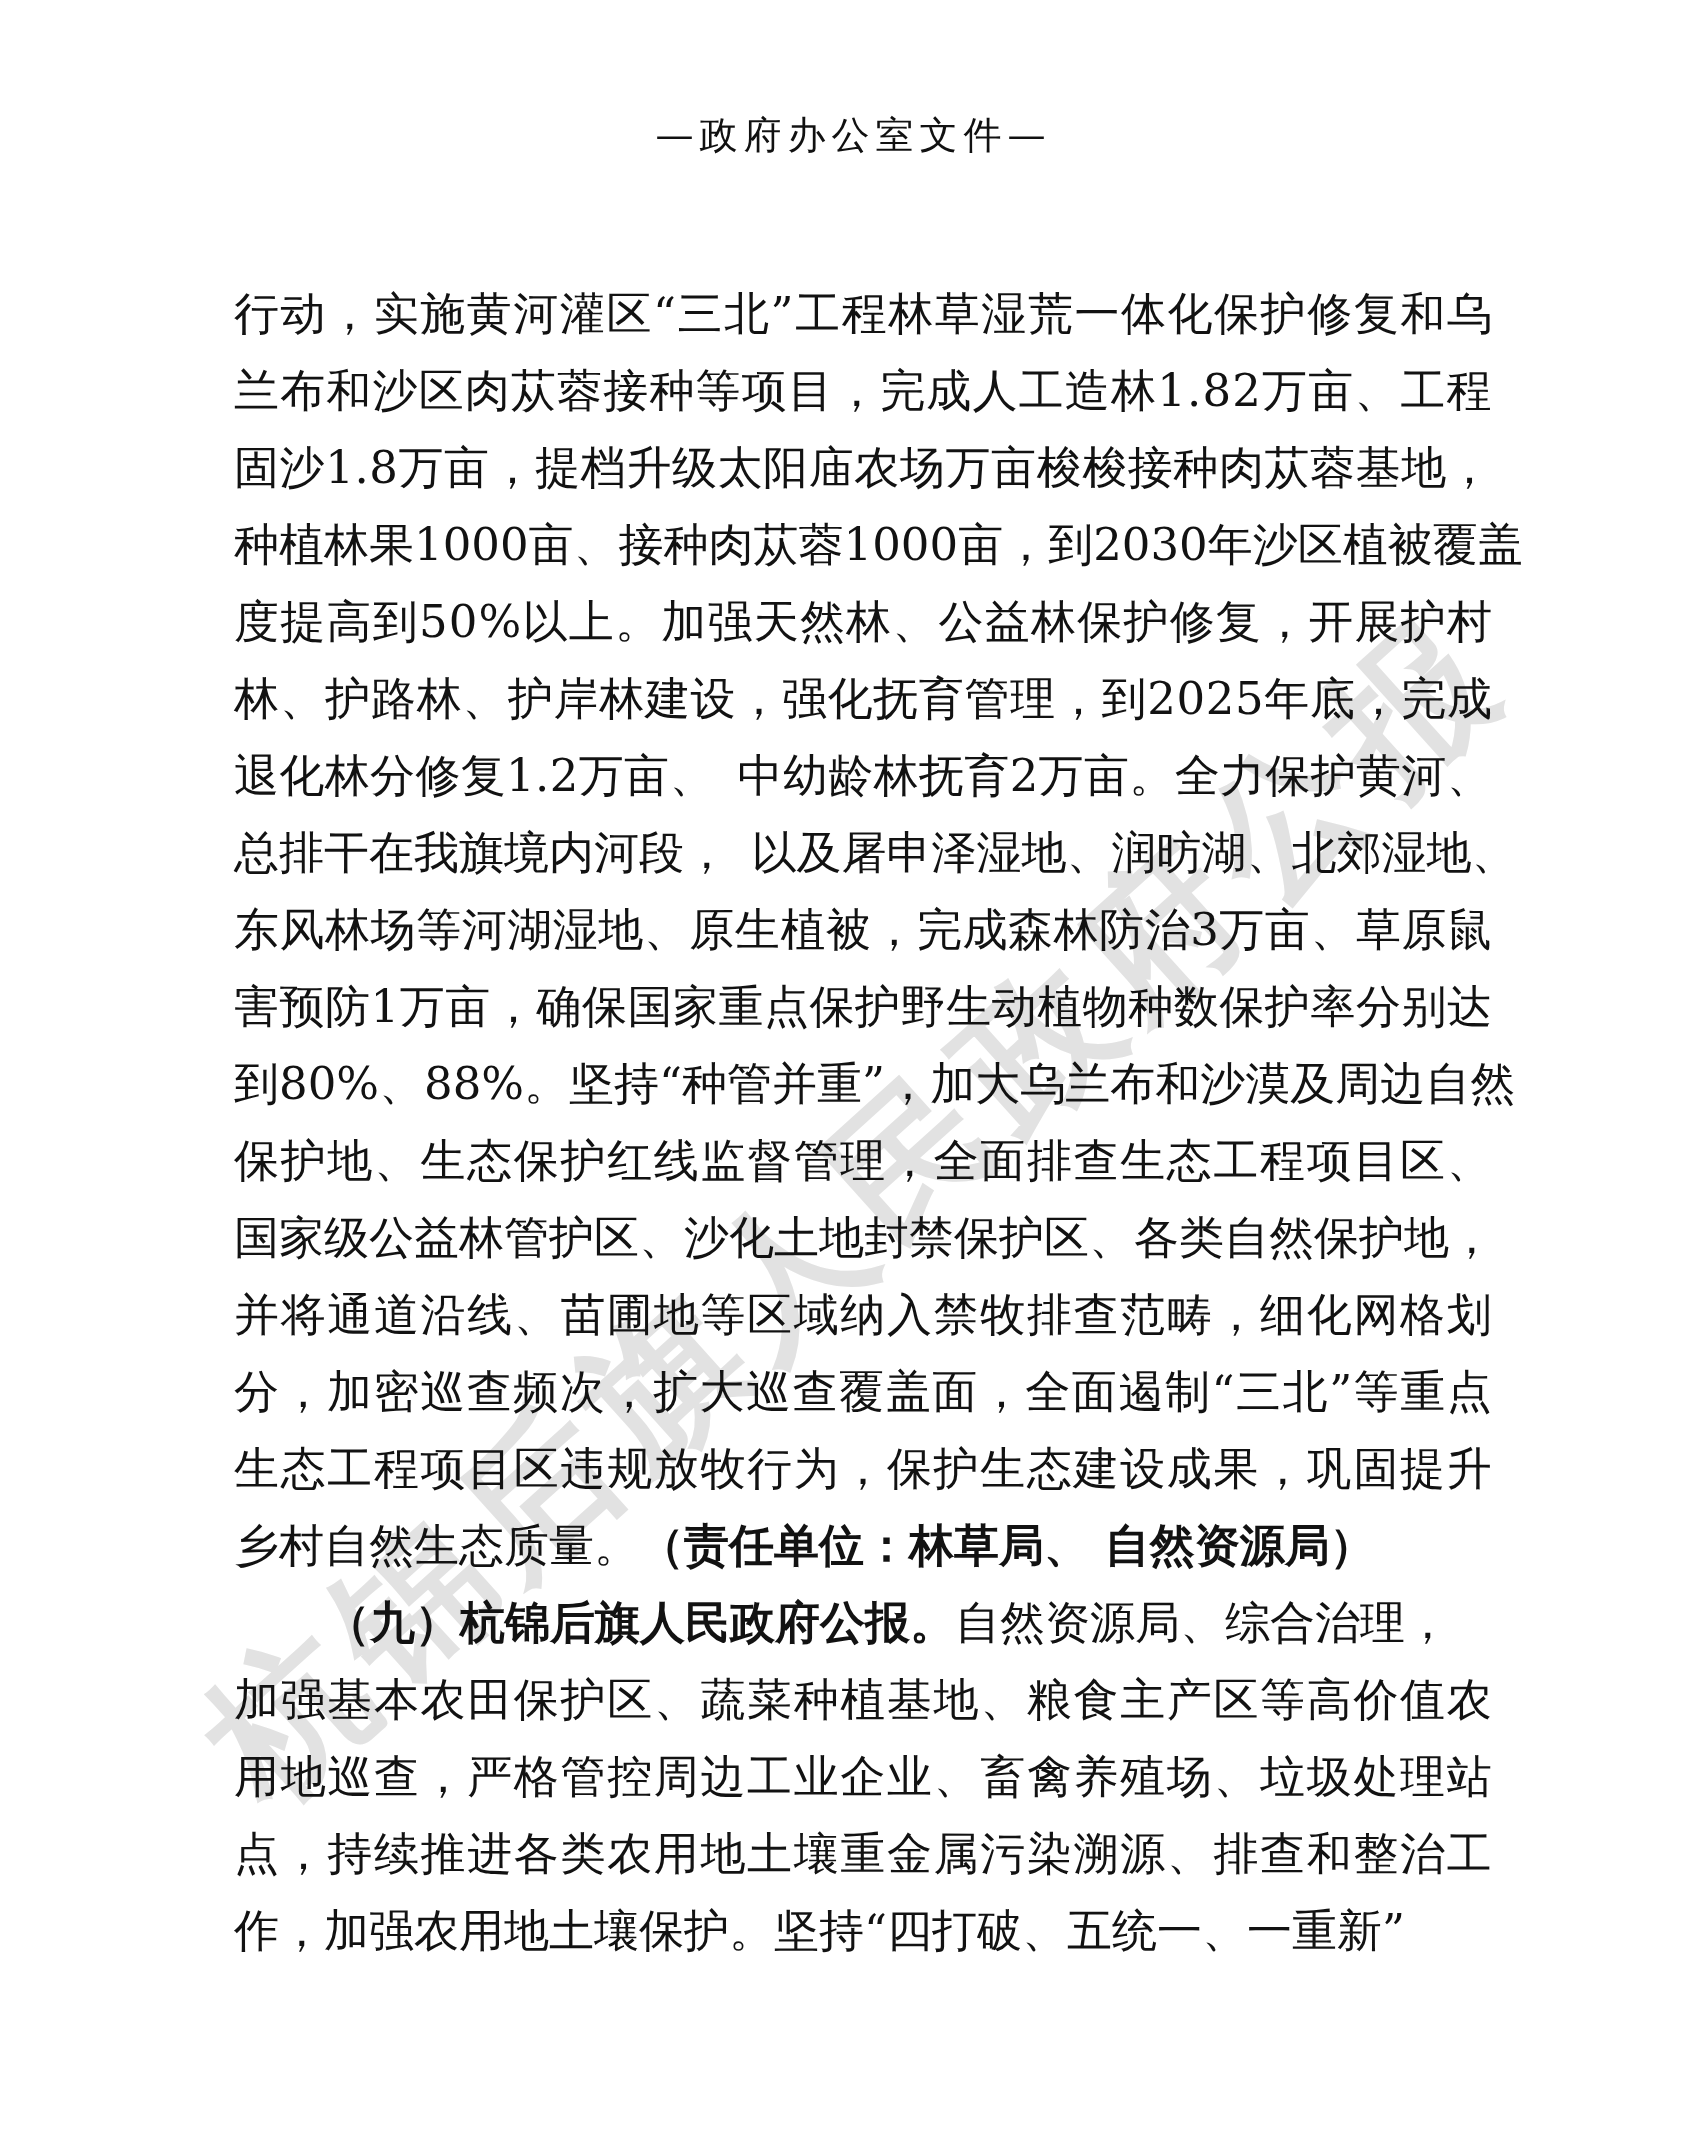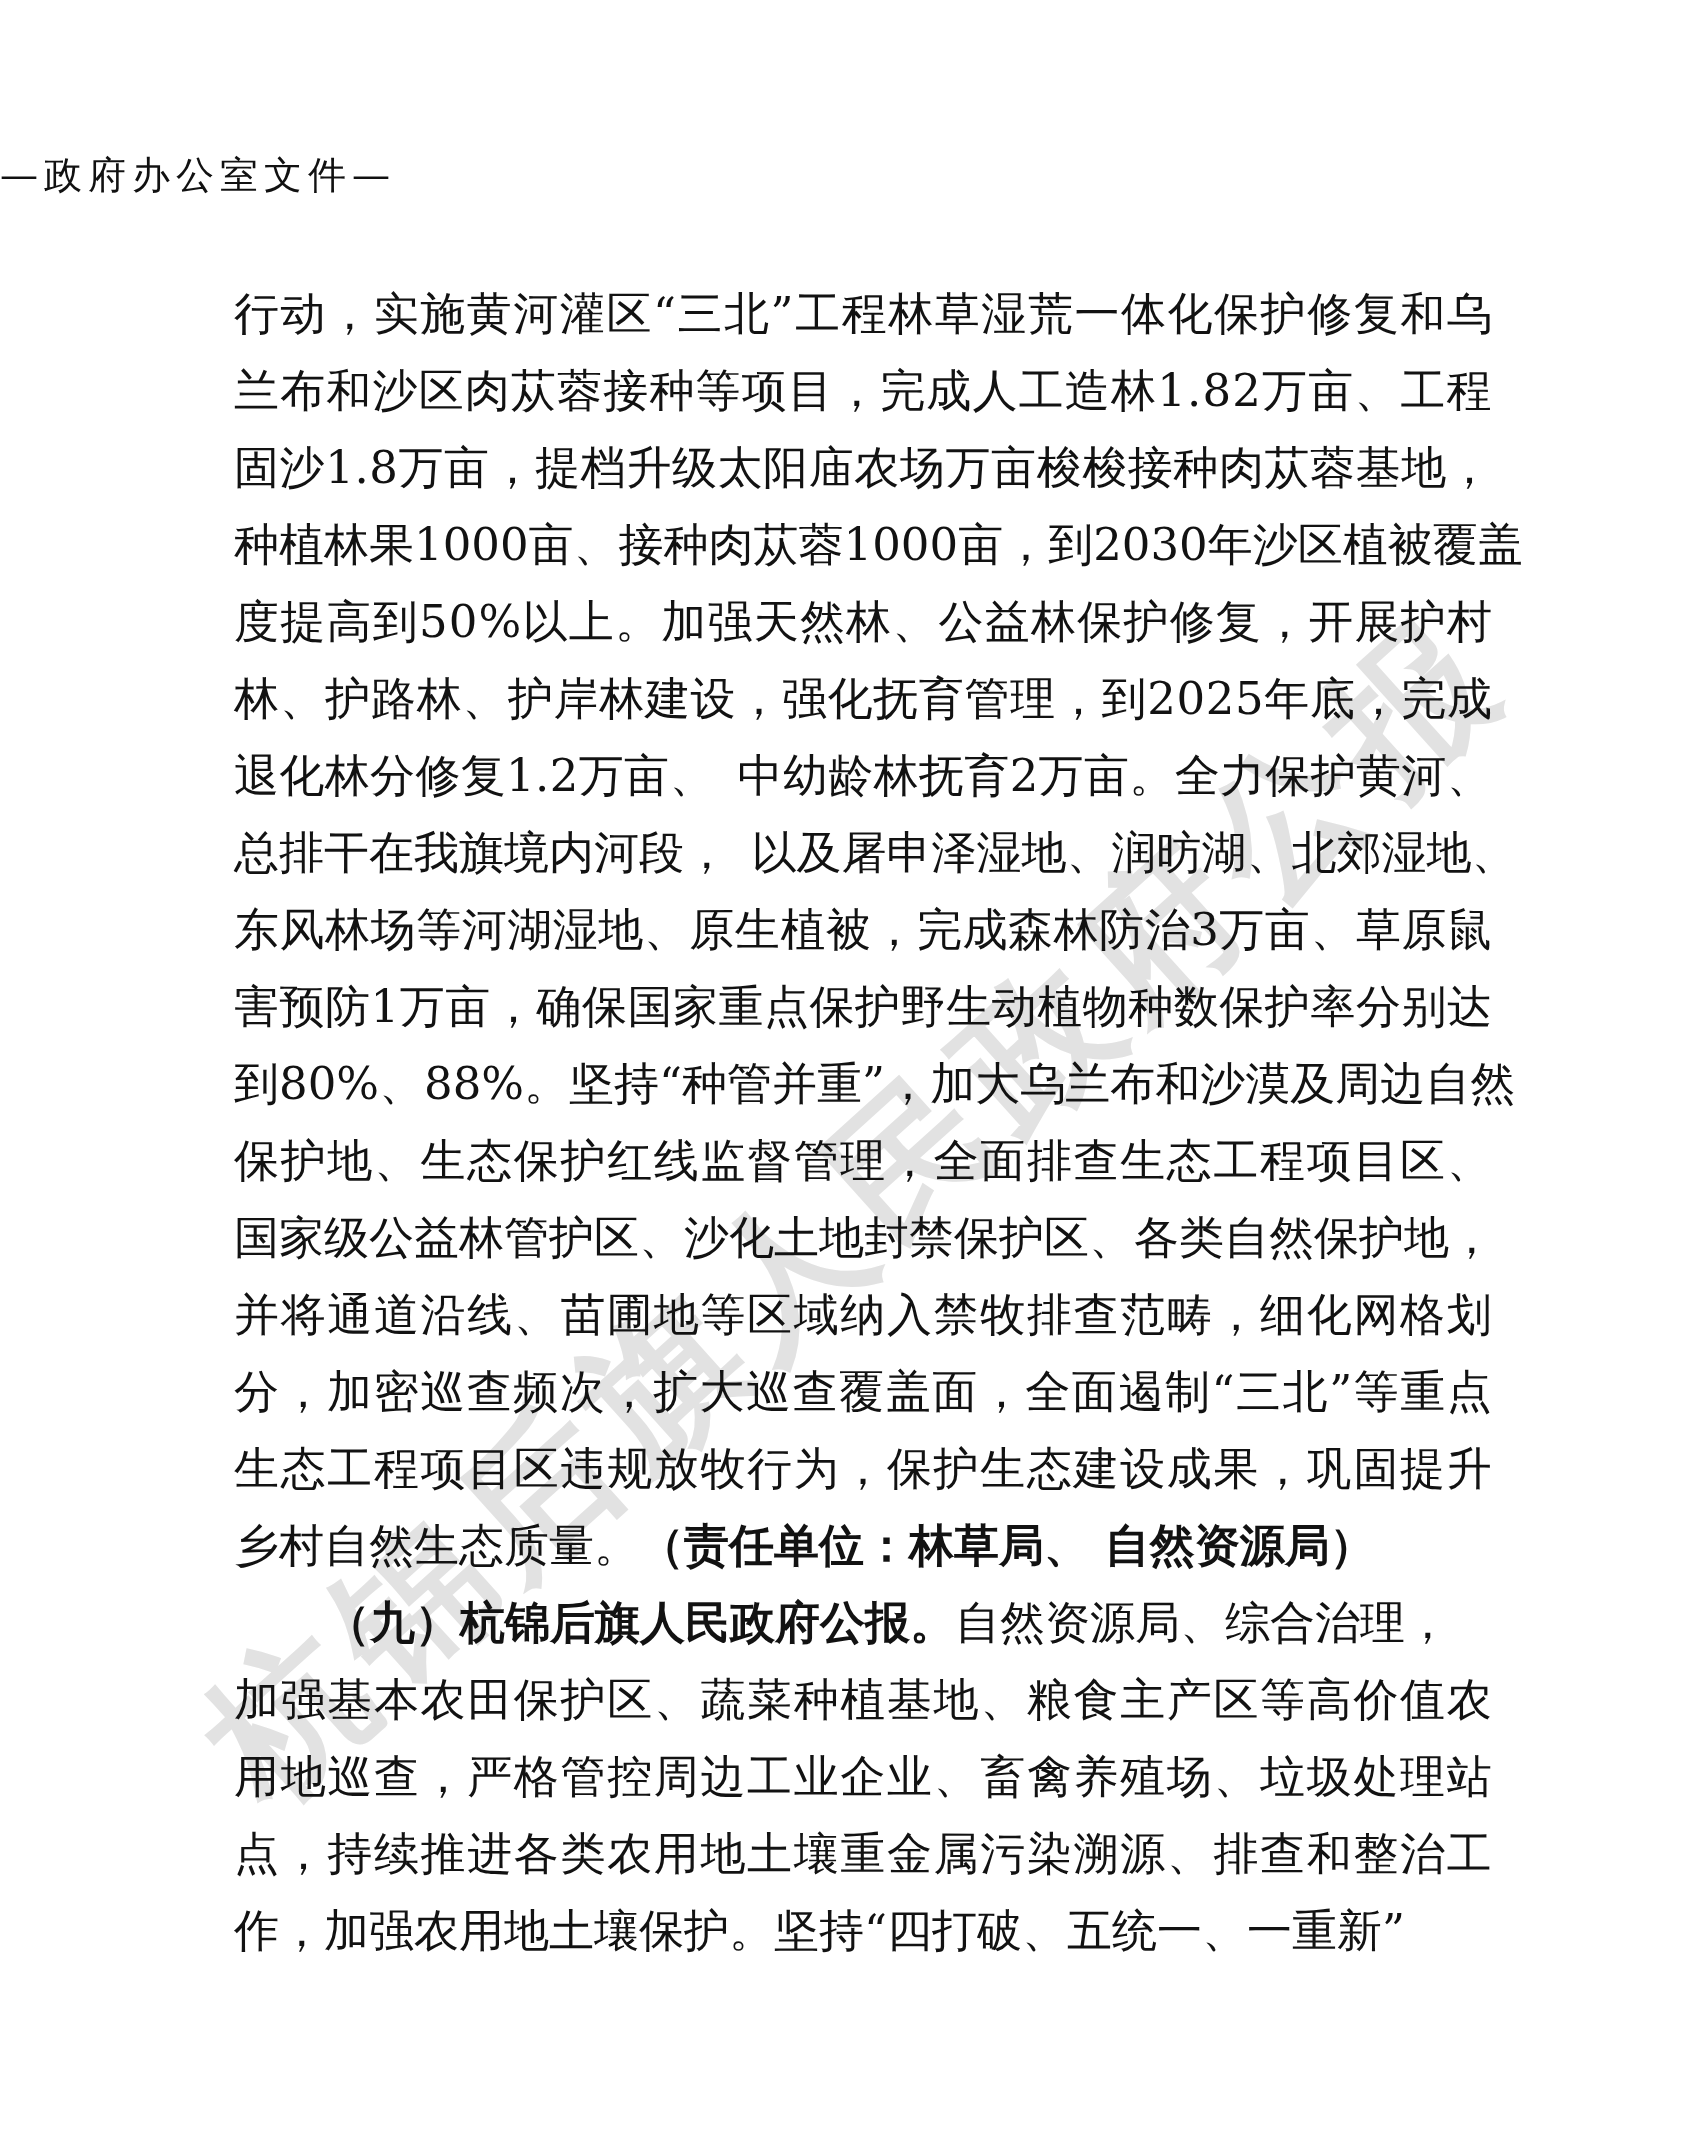--- a/index.html
+++ b/index.html
@@ -48,23 +48,22 @@
     line-height: 1;
     user-select: none;
   }
 
   
   .doc-header {
     position: absolute;
     left: 0;
     top: 115px;
     width: 100%;
-    text-align: left;
+    text-align: center;
     z-index: 3;
-    margin-top: 40px;
   }
 
   .doc-header-title {
     display: inline-block;
     font-family: "DejaVu Serif", "Liberation Serif", serif;
     font-size: 38px;
     line-height: 1.1;
     letter-spacing: 6px;
     color: #111111;
     white-space: nowrap;

